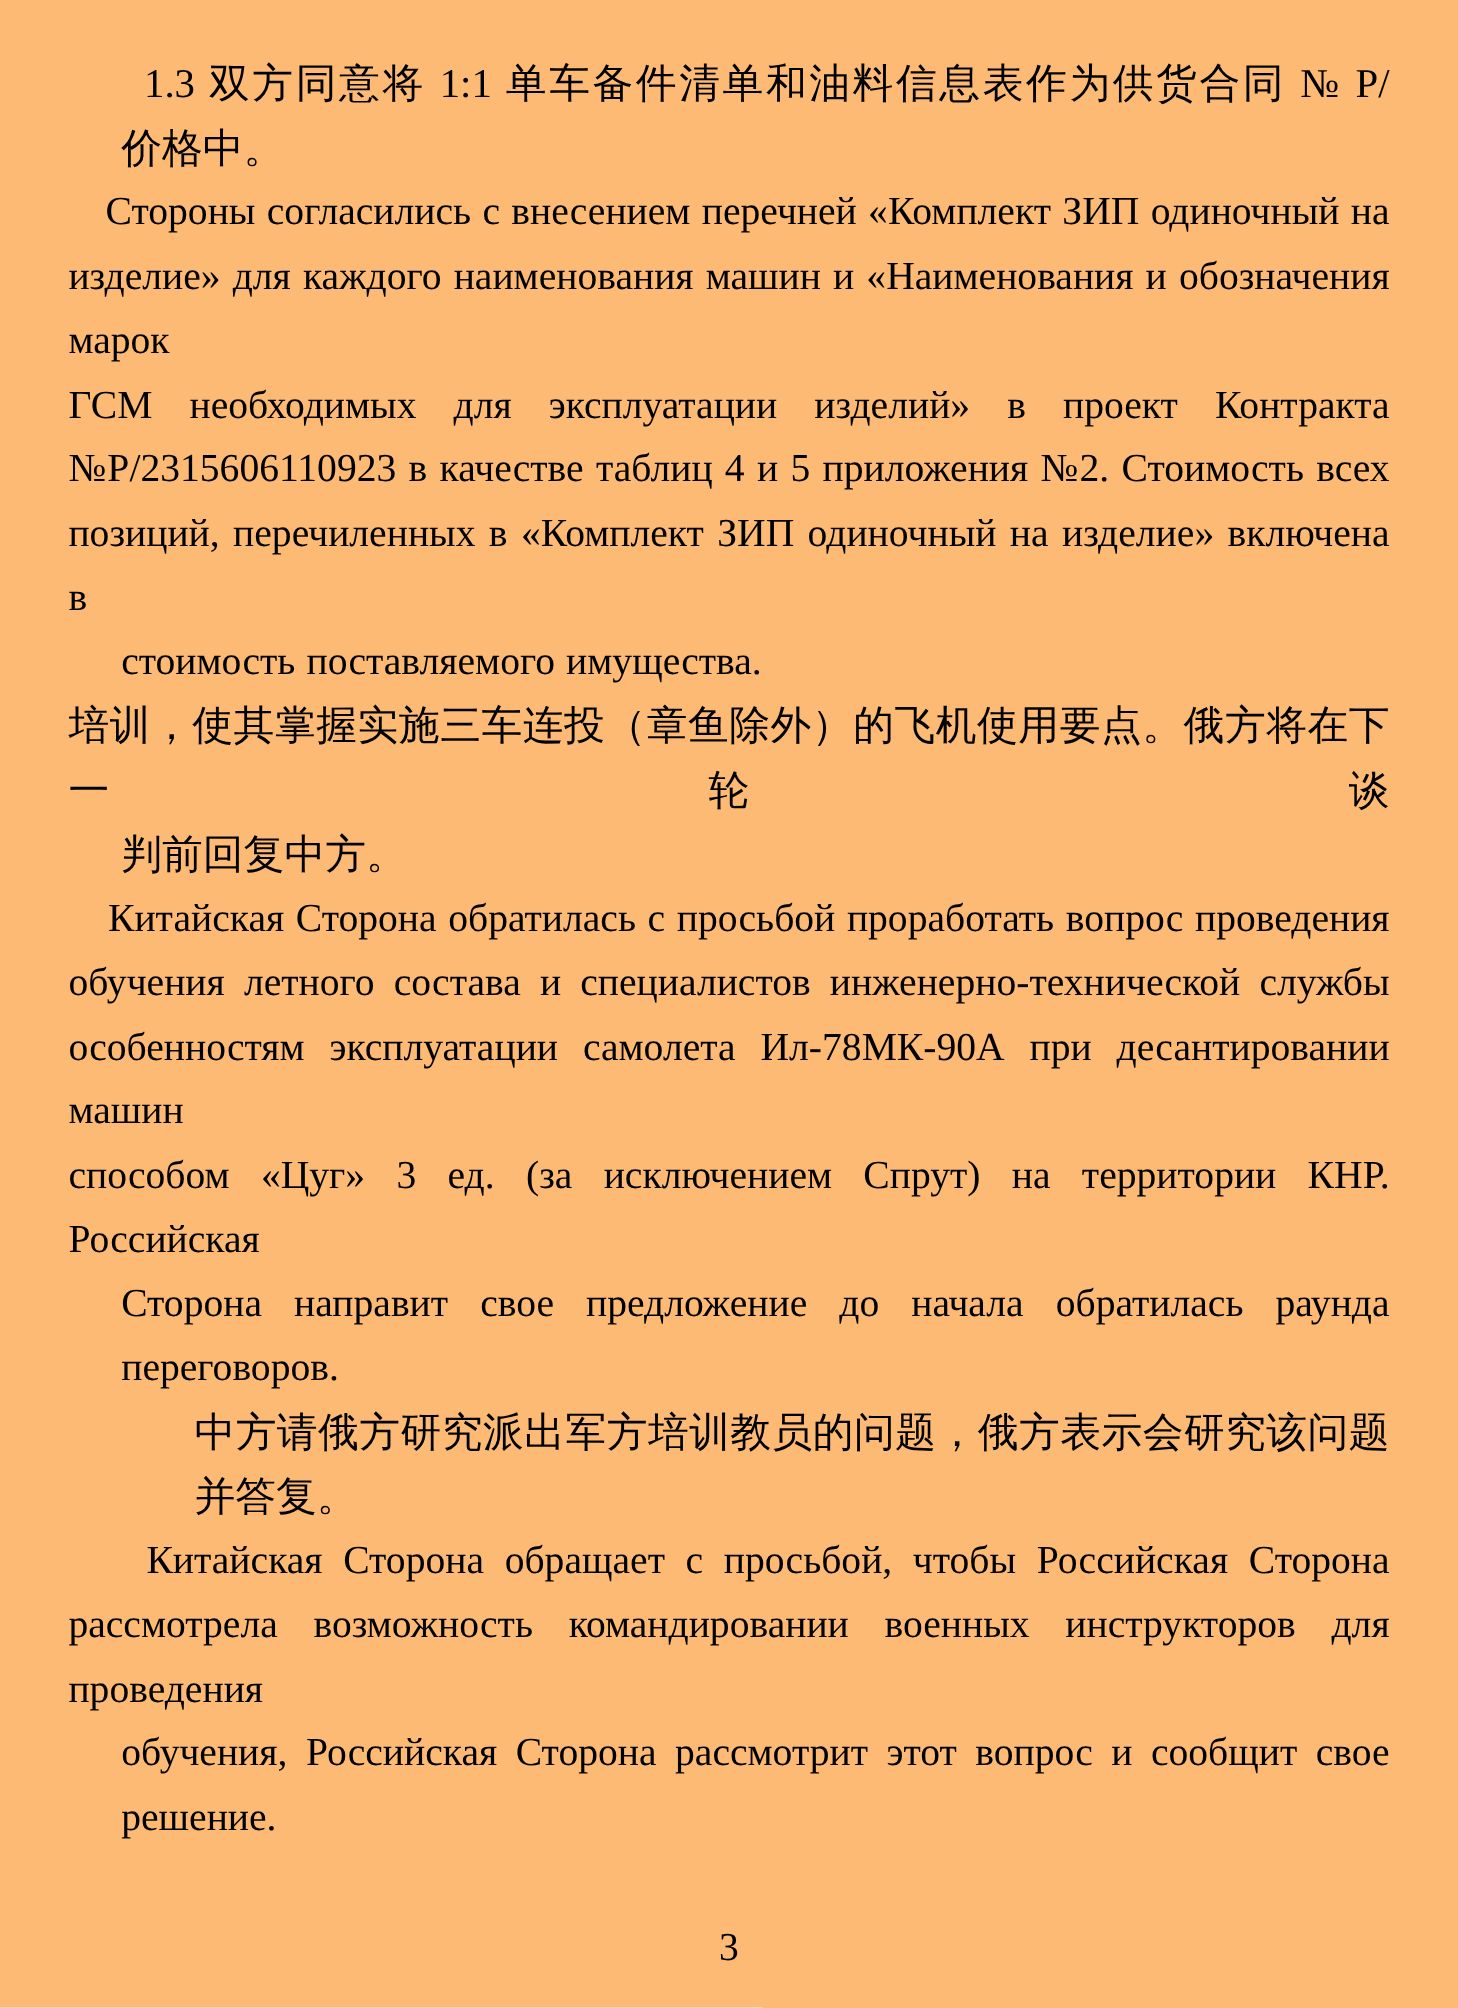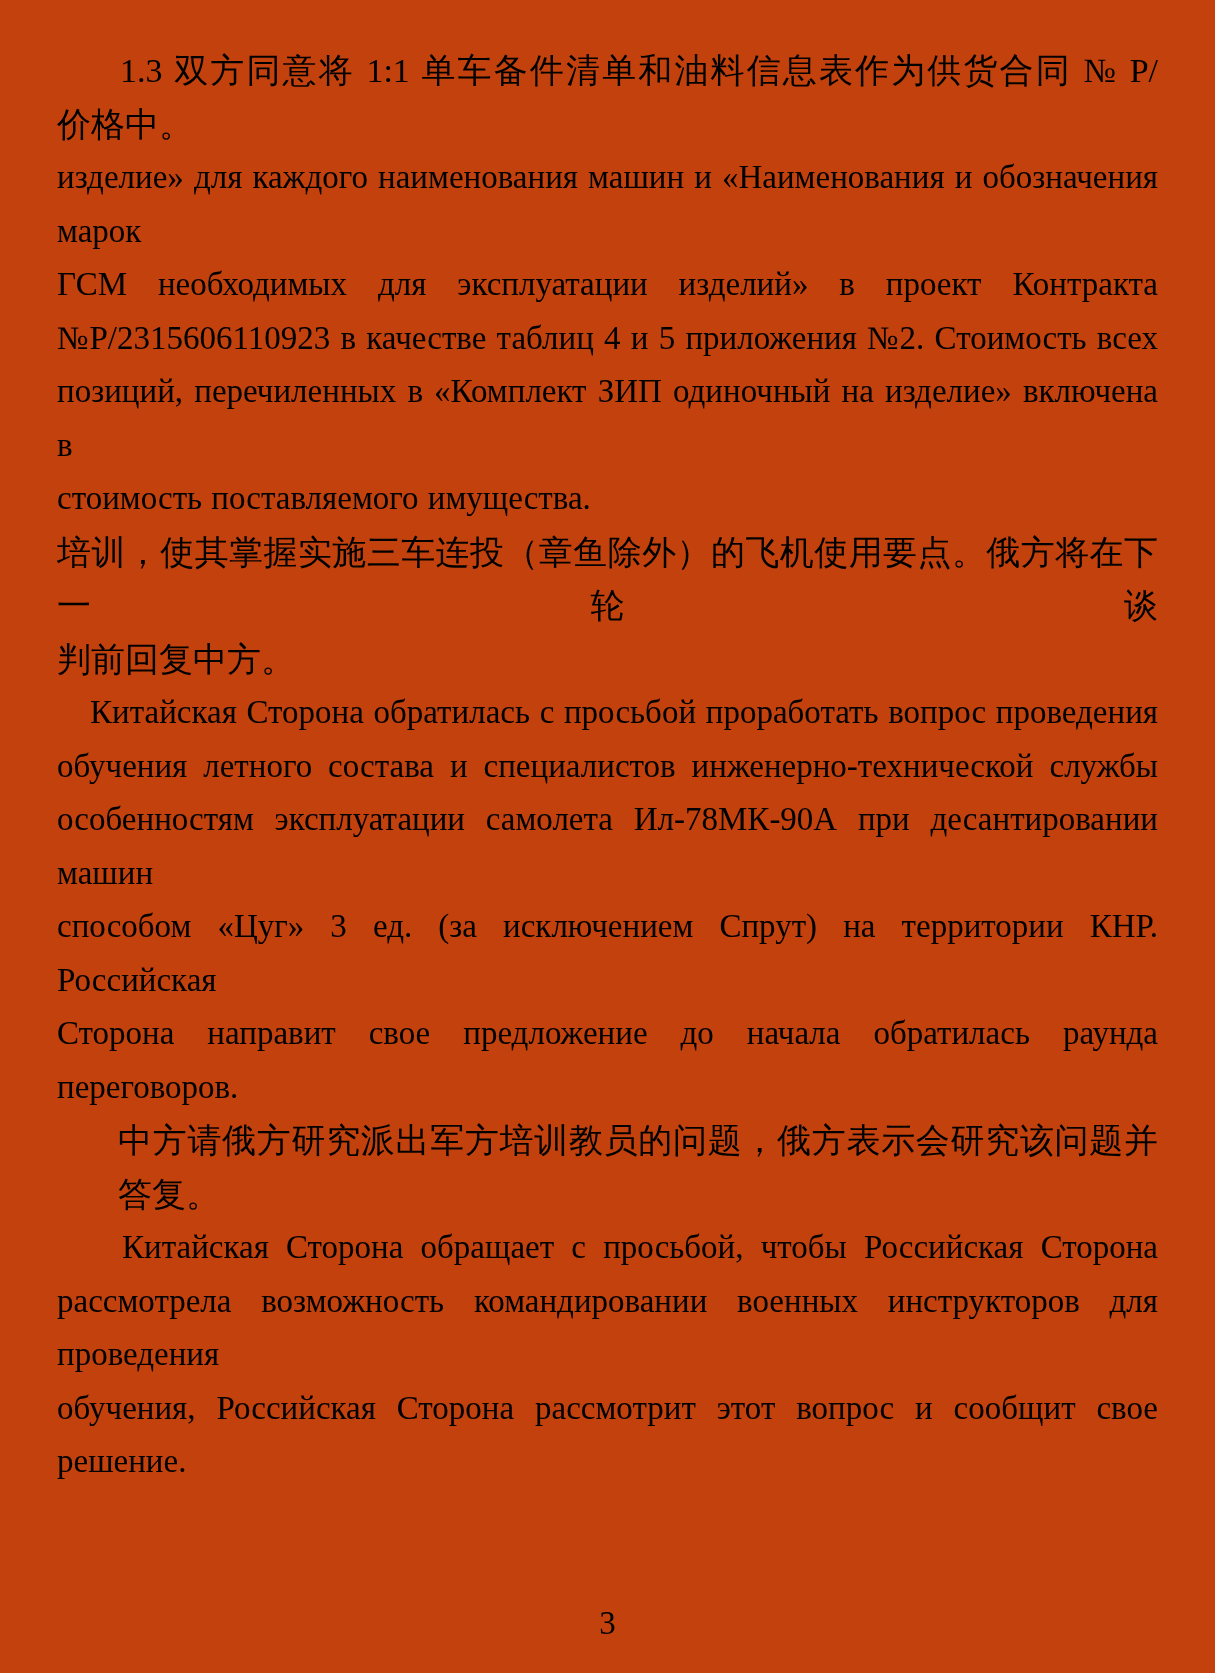--- a/index.html
+++ b/index.html
@@ -1,61 +1,62 @@
 <!DOCTYPE html>
 <html lang="zh"><head>
 <meta charset="utf-8">
 <style>
   html, body { margin: 0; padding: 0; background: #e8e8e8; }
   .page {
     position: relative;
     width: 1215px;
     height: 1673px;
     margin: 0 auto;
-    background: #c2410c;
+    background: #fdba74;
     color: #000000;
     font-family: "Liberation Serif", "DejaVu Serif", serif;
     overflow: hidden;
   }
   .content {
     position: absolute;
     left: 57px;
     top: 44px;
     width: 1101px;
   }
   .para { margin: 0; padding: 0; }
   .line {
     line-height: 53.5px;
     font-size: 33px;
     text-align: justify;
     text-align-last: justify;
     word-spacing: 1px;
   }
   .line.zh { font-size: 34px; }
-  .line.last { text-align-last: left; }
+  .line.last { text-align-last: left; margin-left: 44px; }
   .page-number {
     position: absolute;
     top: 1605px;
     left: 0;
     width: 100%;
     text-align: center;
     font-size: 33px;
     line-height: 36px;
   }
 </style>
 </head>
 <body>
 
 <div class="page">
   <div class="content">
       <div class="para">
         <div class="line zh" style="padding-left: 63px;">1.3 双方同意将 1:1 单车备件清单和油料信息表作为供货合同 № P/</div>
         <div class="line zh last">价格中。</div>
       </div>
       <div class="para">
+        <div class="line ru" style="padding-left: 31px;">Стороны согласились с внесением перечней «Комплект ЗИП одиночный на</div>
         <div class="line ru">изделие» для каждого наименования машин и «Наименования и обозначения марок</div>
         <div class="line ru">ГСМ необходимых для эксплуатации изделий» в проект Контракта</div>
         <div class="line ru">№Р/2315606110923 в качестве таблиц 4 и 5 приложения №2. Стоимость всех</div>
         <div class="line ru">позиций, перечиленных в «Комплект ЗИП одиночный на изделие» включена в</div>
         <div class="line ru last">стоимость поставляемого имущества.</div>
       </div>
       <div class="para">
         <div class="line zh">培训，使其掌握实施三车连投（章鱼除外）的飞机使用要点。俄方将在下一轮谈</div>
         <div class="line zh last">判前回复中方。</div>
       </div>

